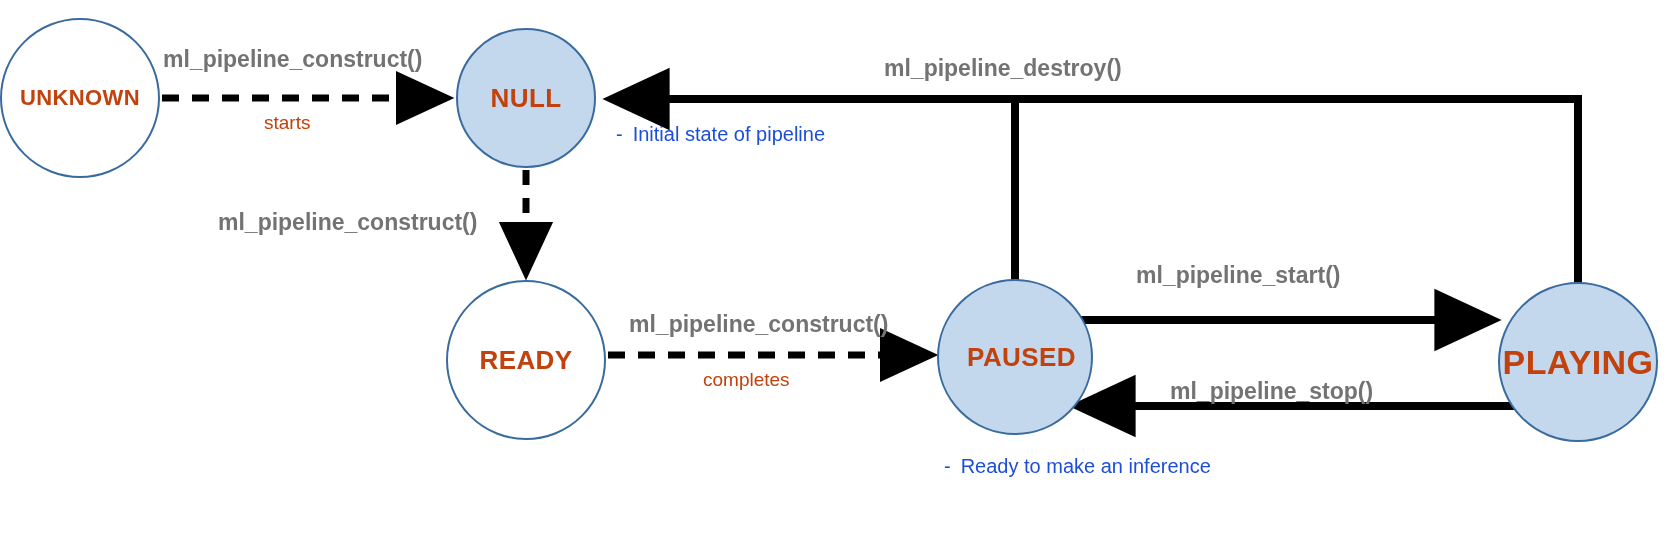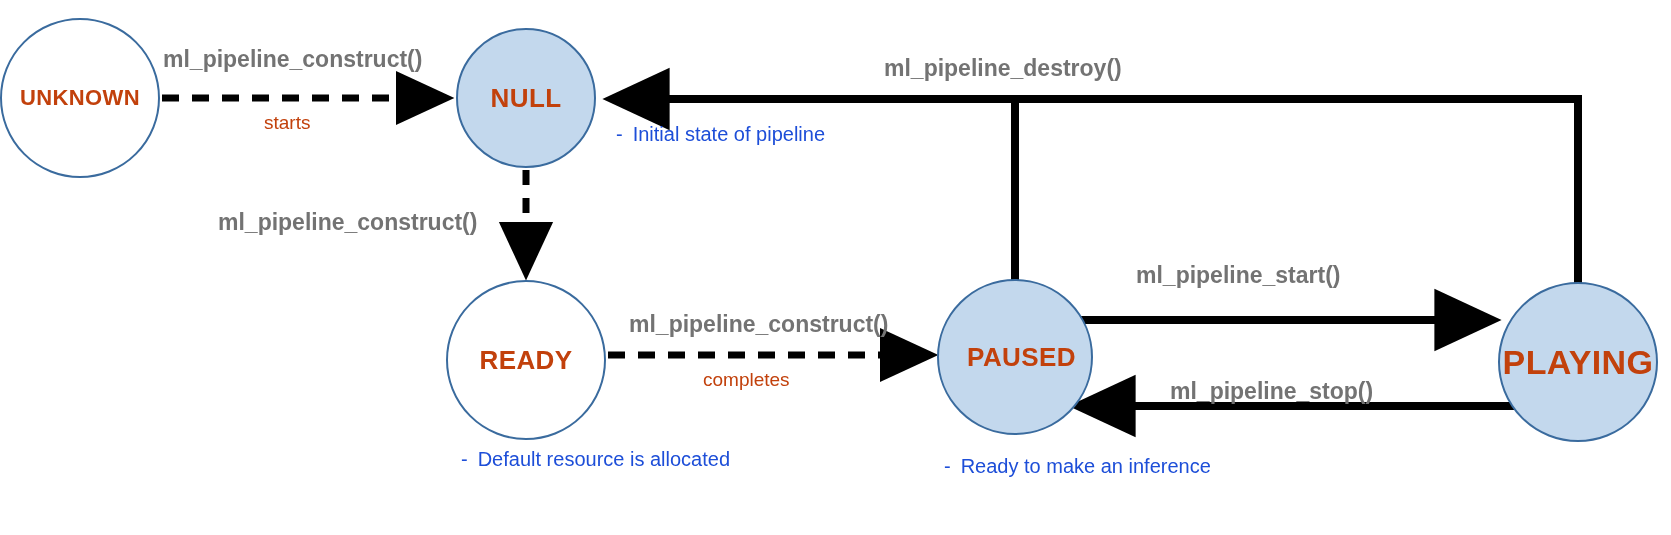--- a/index.html
+++ b/index.html
@@ -126,21 +126,18 @@
   <div class="edge-label" style="left:884px; top:55px;">ml_pipeline_destroy()</div>
 
   <div class="edge-label" style="left:1136px; top:262px;">ml_pipeline_start()</div>
 
   <div class="edge-label" style="left:1134px; top:378px;margin-left:36px;">ml_pipeline_stop()</div>
 
   <div class="note" style="left:616px; top:123px;">
     <span class="dash">-</span><span>Initial state of pipeline</span>
   </div>
 
-  <div class="note" style="left:461px; top:448px;">
-    <span class="dash">-</span><span>Default resource is allocated</span>
-  </div>
 
   <div class="note" style="left:944px; top:455px;">
     <span class="dash">-</span><span>Ready to make an inference</span>
   </div>
 
 </div>
 
 </body></html>

